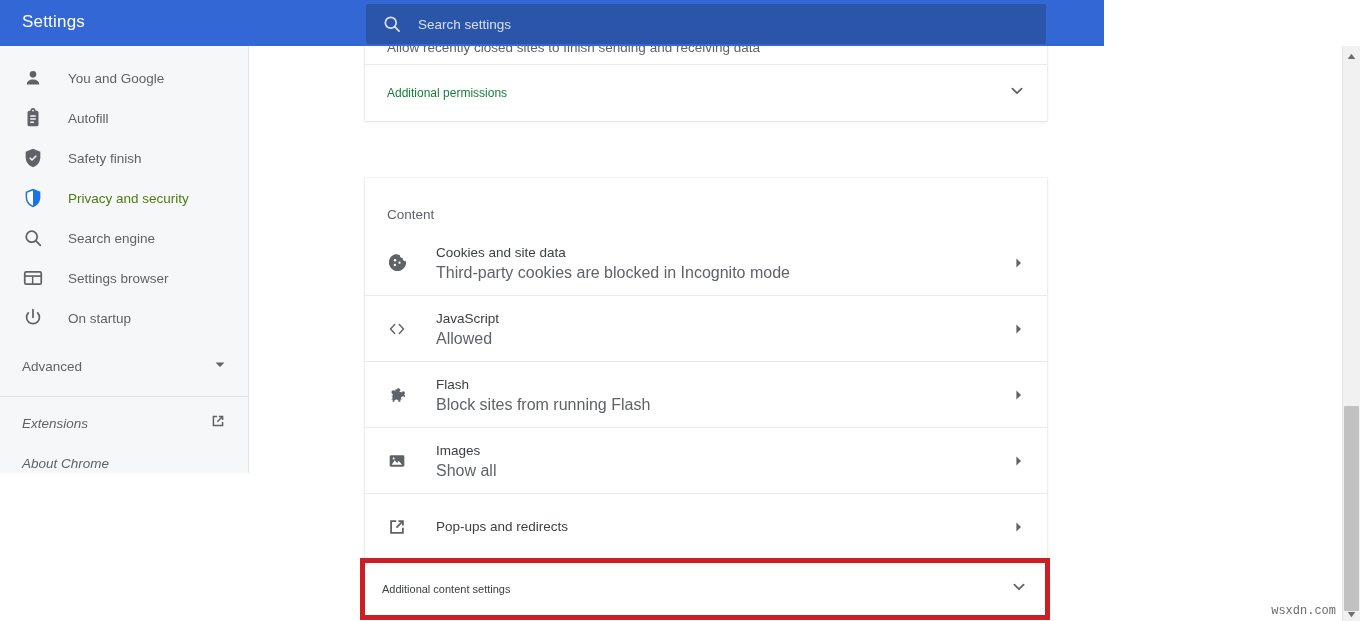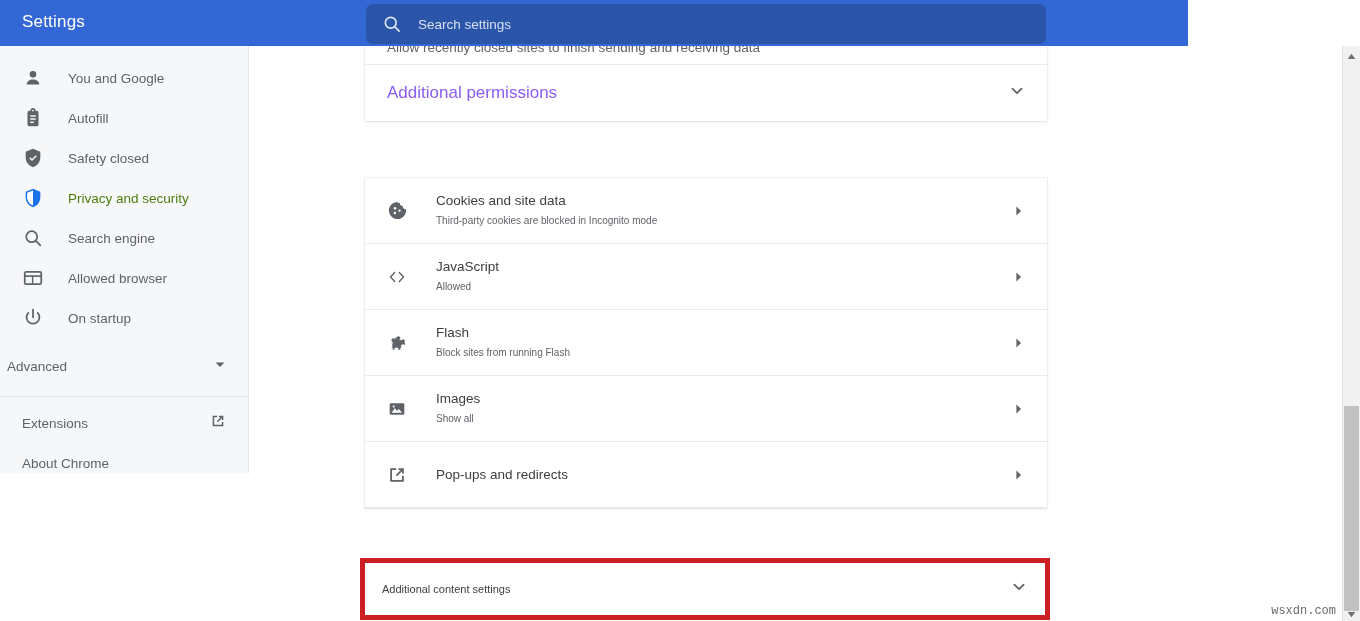--- a/index.html
+++ b/index.html
@@ -8,34 +8,34 @@
     font-family: "Liberation Sans", sans-serif;
     background: #ffffff;
     overflow: hidden;
   }
 
   #app { position: relative; width: 1360px; height: 621px; background: #ffffff; }
 
   
   .topbar {
     position: absolute; top: 0; left: 0;
-    width: 1188px; height: 46px;
+    width: 1104px; height: 46px;
     background: #3367d6;
     display: flex; align-items: center;
     z-index: 20;
   }
   .brand {
     position: absolute; left: 22px; top: 12px;
     font-size: 17px; color: #ffffff; letter-spacing: .2px;
   }
   .searchbar {
     position: absolute; left: 366px; top: 4px;
     width: 680px; height: 40px;
     background: #2a55a8;
-    border-radius: 7px;
+    border-radius: 2px;
     display: flex; align-items: center;
   }
   .search-ico { margin-left: 16px; width: 20px; height: 20px; display: block; opacity: .95; }
   .search-placeholder {
     margin-left: 16px; color: #d7e0f4; font-size: 13.5px;
   }
 
   
   .sidebar {
     position: absolute; left: 0; top: 46px;
@@ -52,30 +52,31 @@
   .nav-item .ico { width: 22px; height: 22px; flex: 0 0 22px; display: block; }
   .nav-item .lbl {
     margin-left: 24px; font-size: 13.5px; color: #5f6368;
     white-space: nowrap;
   }
   .nav-item.selected .lbl { color: #4d7c0f; }
 
   .advanced-row {
     display: flex; align-items: center; justify-content: space-between;
     height: 40px; margin-top: 8px;
-    padding-left: 7px; padding-right: 22px;
+    padding-left: 22px; padding-right: 22px;
     cursor: pointer;
   }
   .advanced-row .lbl { font-size: 13.5px; color: #5f6368; }
   .divider-h { height: 1px; background: #e0e2e4; margin: 10px 0 6px 0; }
 
   .foot-row {
     display: flex; align-items: center; justify-content: space-between;
     height: 40px; padding-left: 22px; padding-right: 22px;
     cursor: pointer;
+    font-style: italic;
   }
   .foot-row .lbl { font-size: 13.5px; color: #5f6368; }
 
   
   .main {
     position: absolute; left: 250px; top: 46px;
     width: 1092px; height: 608px;
     background: #ffffff;
     overflow: hidden;
   }
@@ -94,39 +95,39 @@
     font-size: 13.5px; color: #5f6368; white-space: nowrap;
   }
   .row-sep { height: 1px; background: #e8eaed; margin: 0 0 0 0; }
 
   .collapse-row {
     height: 56px; display: flex; align-items: center;
     justify-content: space-between;
     padding: 0 22px 0 22px;
     cursor: pointer;
   }
-  .collapse-row .title { font-size: 17px; color: #8b5cf6; }
+  .collapse-row .title { font-size: 12px; color: #15803d; }
 
   .section-head {
     height: 52px; display: flex; align-items: flex-end;
     padding: 0 0 8px 22px;
   }
   .section-head .title { font-size: 13.5px; color: #5f6368; }
 
   .setting-row {
     height: 65px; display: flex; align-items: center;
     padding: 0 22px 0 20px; cursor: pointer;
   }
   .setting-row .ico-wrap {
     width: 24px; height: 24px; flex: 0 0 24px;
     display: flex; align-items: center; justify-content: center;
   }
   .setting-row .texts { flex: 1; margin-left: 27px; }
   .setting-row .t1 { font-size: 13.5px; color: #3c4043; line-height: 19px; }
-  .setting-row .t2 { font-size: 10px; color: #5f6368; line-height: 19px; margin-top: 1px; }
+  .setting-row .t2 { font-size: 16px; color: #5f6368; line-height: 19px; margin-top: 1px; }
   .setting-row .caret { width: 12px; flex: 0 0 12px; display: flex; justify-content: center; }
 
   
   .highlight-box {
     position: absolute; left: 110px; top: 512px;
     width: 690px; height: 62px;
     border: 5px solid #cc1f23;
     background: #ffffff;
     display: flex; align-items: center; justify-content: space-between;
     padding: 0 18px 0 17px;
@@ -212,21 +213,21 @@
         <span class="lbl">Autofill</span>
       </div>
 
       <div class="nav-item">
         <span class="ico">
           <svg width="22" height="22" viewBox="0 0 24 24">
             <path fill="#5f6368" d="M12 2 4 5.2v6.1c0 5 3.4 9.7 8 10.7 4.6-1 8-5.7 8-10.7V5.2z"></path>
             <path fill="#f6f7f8" d="m10.9 15.4-3-3 1.2-1.2 1.8 1.8 4.1-4.1 1.2 1.2z"></path>
           </svg>
         </span>
-        <span class="lbl">Safety closed</span>
+        <span class="lbl">Safety finish</span>
       </div>
 
       <div class="nav-item selected">
         <span class="ico">
           <svg width="22" height="22" viewBox="0 0 24 24">
             <path fill="#1a73e8" d="M12 2 4 5.2v6.1c0 5 3.4 9.7 8 10.7 4.6-1 8-5.7 8-10.7V5.2z"></path>
             <path fill="#ffffff" d="M12 3.7v16.4c-3.6-1-6.4-4.9-6.4-9V6.3z"></path>
           </svg>
         </span>
         <span class="lbl">Privacy and security</span>
@@ -244,21 +245,21 @@
       </div>
 
       <div class="nav-item">
         <span class="ico">
           <svg width="22" height="22" viewBox="0 0 24 24">
             <rect x="3" y="5.2" width="18" height="13.6" rx="1.6" fill="none" stroke="#5f6368" stroke-width="1.9"></rect>
             <line x1="3" y1="9.9" x2="21" y2="9.9" stroke="#5f6368" stroke-width="1.8"></line>
             <line x1="11.6" y1="9.9" x2="11.6" y2="18.8" stroke="#5f6368" stroke-width="1.6"></line>
           </svg>
         </span>
-        <span class="lbl">Allowed browser</span>
+        <span class="lbl">Settings browser</span>
       </div>
 
       <div class="nav-item">
         <span class="ico">
           <svg width="22" height="22" viewBox="0 0 24 24">
             <path d="M6.9 6.4a7 7 0 1 0 10.2 0" fill="none" stroke="#5f6368" stroke-width="1.9" stroke-linecap="round"></path>
             <line x1="12" y1="2.8" x2="12" y2="11.2" stroke="#5f6368" stroke-width="1.9" stroke-linecap="round"></line>
           </svg>
         </span>
         <span class="lbl">On startup</span>
@@ -305,20 +306,23 @@
         <span>
           <svg width="16" height="16" viewBox="0 0 16 16">
             <path d="M3.4 5.6 8 10.2l4.6-4.6" fill="none" stroke="#5f6368" stroke-width="1.8" stroke-linecap="round" stroke-linejoin="round"></path>
           </svg>
         </span>
       </div>
     </div>
 
     <div class="card" style="top:132px;">
 
+      <div class="section-head">
+        <span class="title">Content</span>
+      </div>
 
       <div class="setting-row">
         <span class="ico-wrap">
           <svg width="21" height="21" viewBox="0 0 24 24">
             <path fill="#5f6368" d="M12 2.2c-5.4 0-9.8 4.4-9.8 9.8S6.6 21.8 12 21.8s9.8-4.4 9.8-9.8c0-.5 0-1-.1-1.5a3 3 0 0 1-3.6-3.6 3 3 0 0 1-3.4-3.4c-.9-.2-1.8-.3-2.7-.3z"></path>
             <circle cx="9.2" cy="9.4" r="1.5" fill="#ffffff"></circle>
             <circle cx="14.3" cy="12.2" r="1.3" fill="#ffffff"></circle>
             <circle cx="9.0" cy="14.8" r="1.35" fill="#ffffff"></circle>
           </svg>
         </span>

